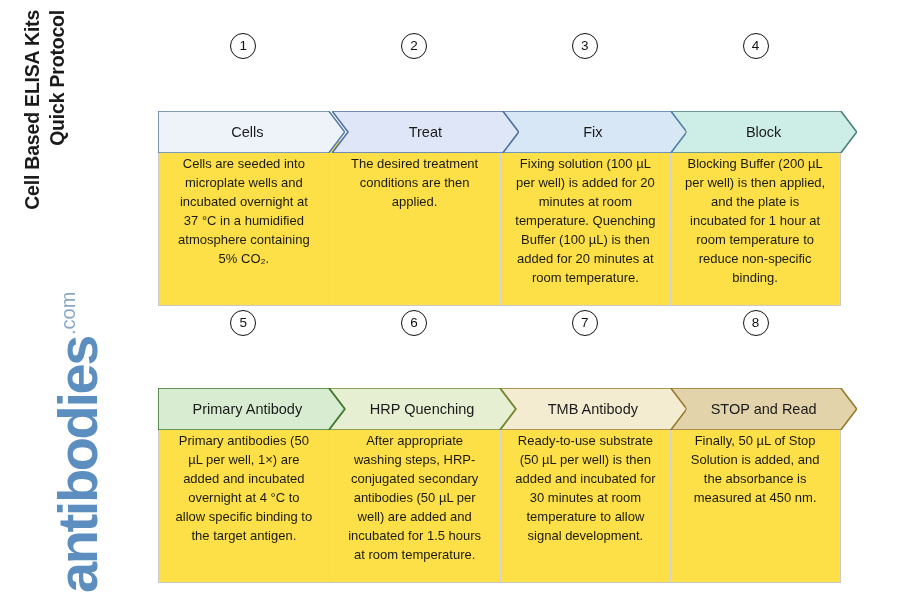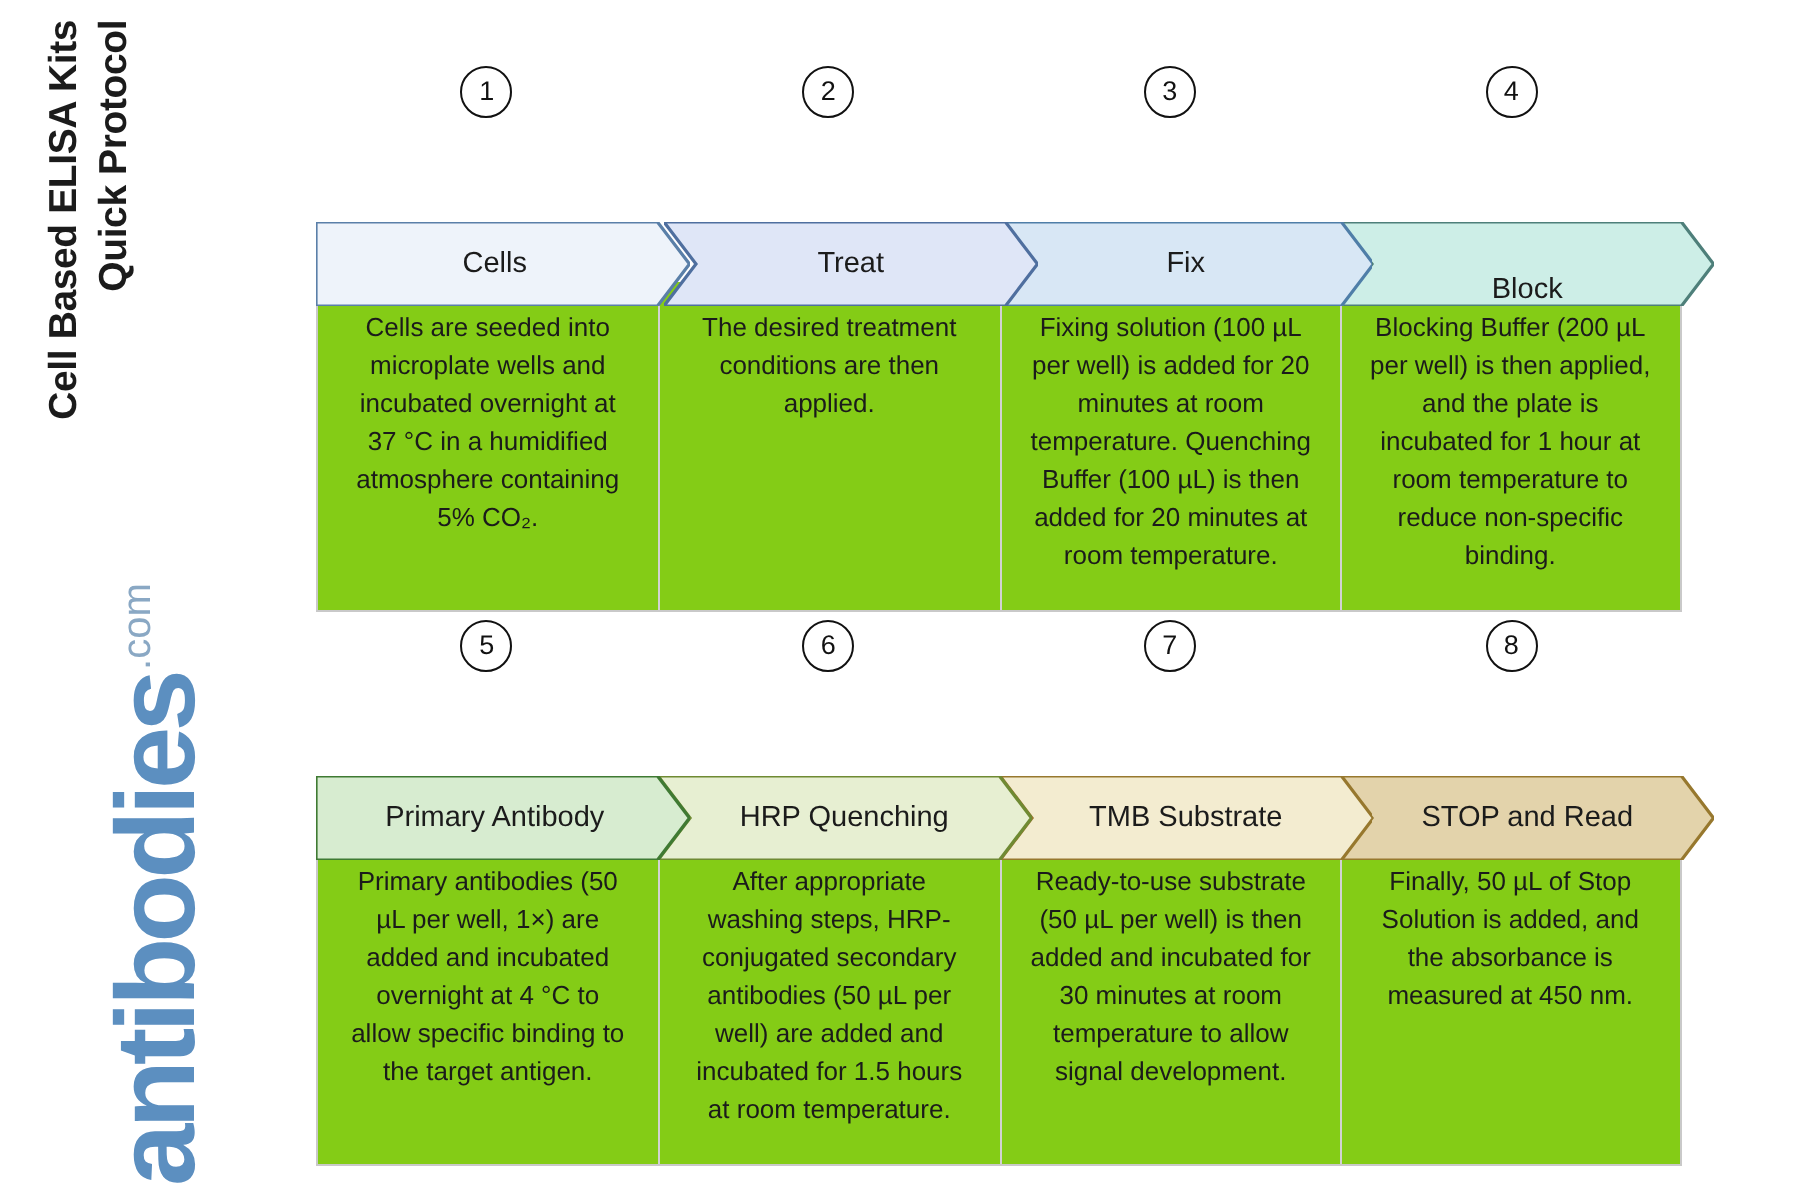--- a/index.html
+++ b/index.html
@@ -116,21 +116,21 @@
     z-index: 1;
   }
   .chevron .shape svg { display: block; width: 100%; height: 100%; }
 
   .body-strip {
     position: relative;
     height: 165px;
     border: 1px solid #c9c9c9;
     border-top: none;
     box-sizing: border-box;
-    background: #84cc16;
+    background: #fde047;
     display: flex;
   }
   .body-cell {
     flex: 1 1 0;
     border-right: 1px solid #d2d2d2;
     box-sizing: border-box;
     padding: 14px 13px 10px 13px;
     display: flex;
     align-items: flex-start;
     justify-content: center;
@@ -182,21 +182,21 @@
         <span style="margin-left: 8px; margin-right: 8px;">Treat</span>
       </div>
       <div class="chevron" style="left: 341.5px; width: 186.75px; z-index: 98;">
         <span class="shape">
           <svg viewBox="0 0 186.75 42" preserveAspectRatio="none">
             <polygon points="0,0 170.75,0 186.75,21 170.75,42 0,42 16,21" fill="#d8e7f5" stroke="#4f7ea8" stroke-width="1.6" vector-effect="non-scaling-stroke"></polygon>
           </svg>
         </span>
         <span style="margin-left: 8px; margin-right: 8px;">Fix</span>
       </div>
-      <div class="chevron" style="left: 512.25px; width: 186.75px; z-index: 97; align-items: flex-end;">
+      <div class="chevron" style="left: 512.25px; width: 186.75px; z-index: 97;">
         <span class="shape">
           <svg viewBox="0 0 186.75 42" preserveAspectRatio="none">
             <polygon points="0,0 170.75,0 186.75,21 170.75,42 0,42 16,21" fill="#cdeee7" stroke="#4e7f7a" stroke-width="1.6" vector-effect="non-scaling-stroke"></polygon>
           </svg>
         </span>
         <span style="margin-left: 8px; margin-right: 8px;">Block</span>
       </div>
     </div>
   <div class="body-strip">
       <div class="body-cell">
@@ -237,21 +237,21 @@
           </svg>
         </span>
         <span style="margin-left: 8px; margin-right: 8px;">HRP Quenching</span>
       </div>
       <div class="chevron" style="left: 341.5px; width: 186.75px; z-index: 98;">
         <span class="shape">
           <svg viewBox="0 0 186.75 42" preserveAspectRatio="none">
             <polygon points="0,0 170.75,0 186.75,21 170.75,42 0,42 16,21" fill="#f3ecd0" stroke="#97782e" stroke-width="1.6" vector-effect="non-scaling-stroke"></polygon>
           </svg>
         </span>
-        <span style="margin-left: 8px; margin-right: 8px;">TMB Substrate</span>
+        <span style="margin-left: 8px; margin-right: 8px;">TMB Antibody</span>
       </div>
       <div class="chevron" style="left: 512.25px; width: 186.75px; z-index: 97;">
         <span class="shape">
           <svg viewBox="0 0 186.75 42" preserveAspectRatio="none">
             <polygon points="0,0 170.75,0 186.75,21 170.75,42 0,42 16,21" fill="#e3d3ab" stroke="#97782e" stroke-width="1.6" vector-effect="non-scaling-stroke"></polygon>
           </svg>
         </span>
         <span style="margin-left: 8px; margin-right: 8px;">STOP and Read</span>
       </div>
     </div>

